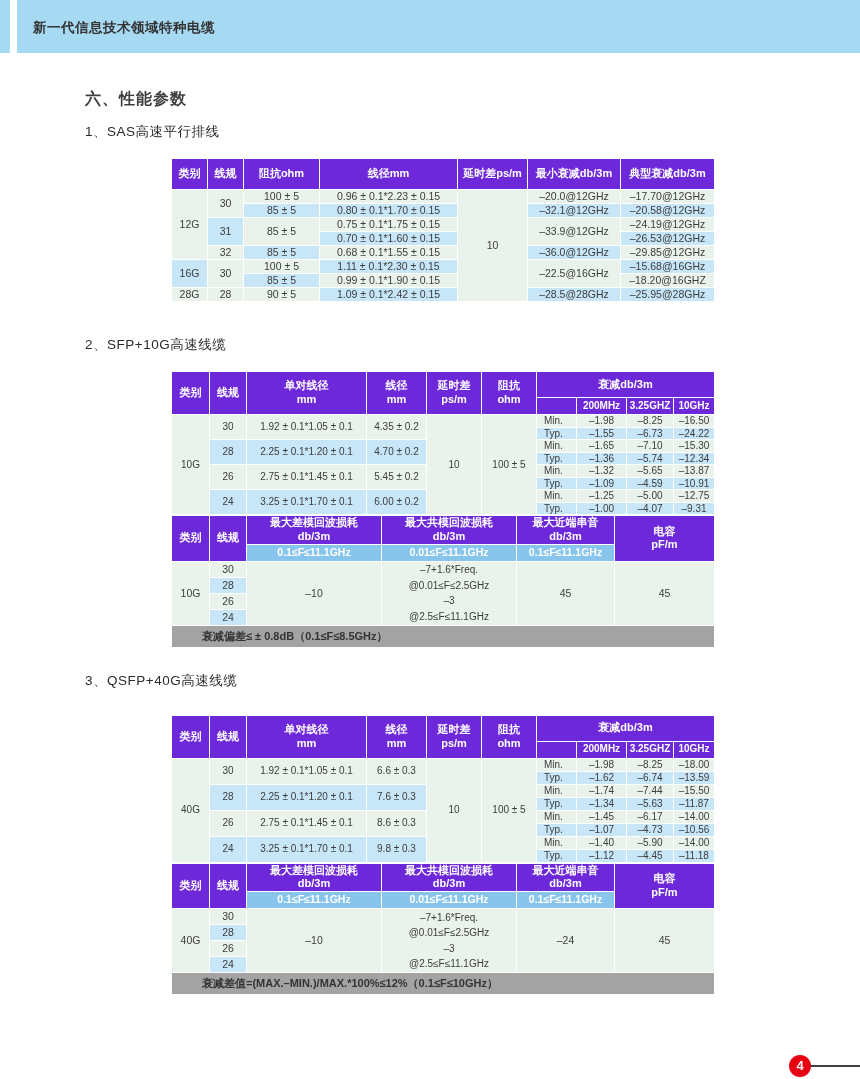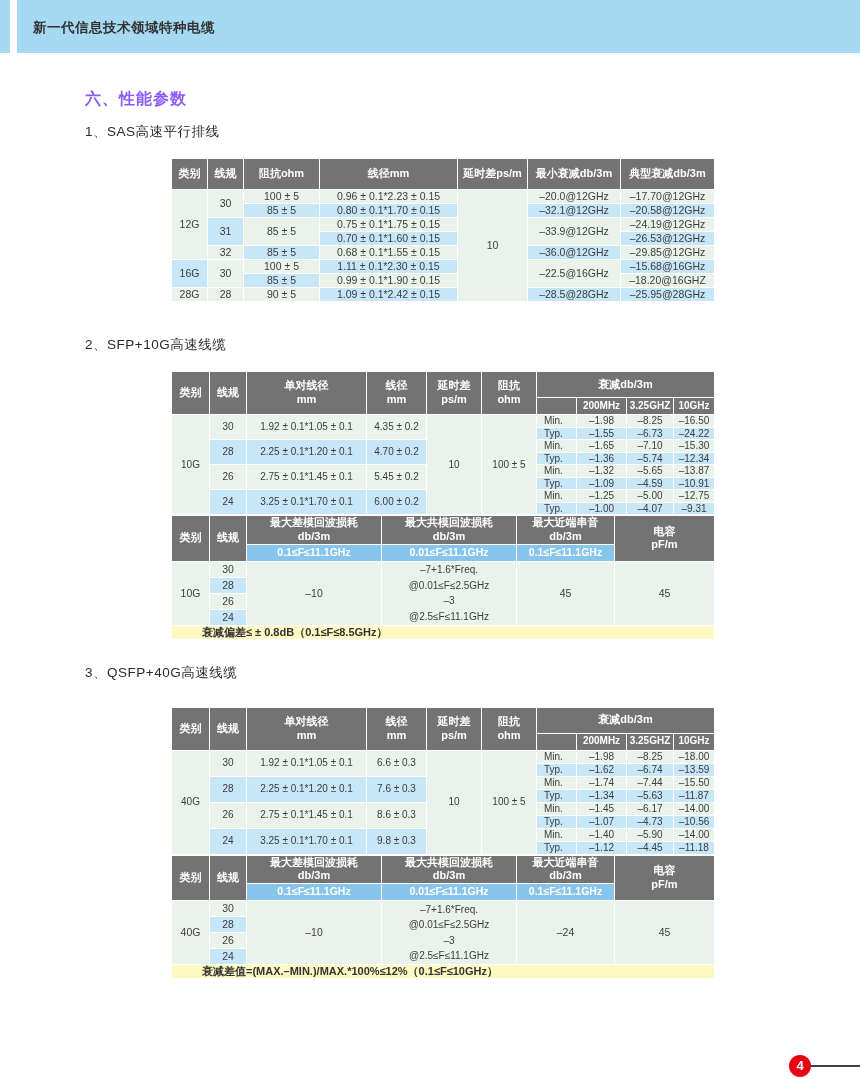--- a/index.html
+++ b/index.html
@@ -8,29 +8,29 @@
     width:860px; height:1079px; position:relative; overflow:hidden;
     background:#ffffff; color:#3c3c3c;
     font-family:"Liberation Sans", sans-serif;
   }
   
   .band { position:relative; width:860px; height:53px; background:#a6d9f2; }
   .band-notch { position:absolute; left:10px; top:0; width:7px; height:53px; background:#ffffff; }
   .band-title { position:absolute; left:33px; top:50%; transform:translateY(-46%);
     font-size:13.5px; font-weight:bold; color:#333333; letter-spacing:.5px; }
 
-  .section-heading { margin:36px 0 0 85px; font-size:16px; font-weight:bold; color:#8b5cf6; letter-spacing:1px; }
+  .section-heading { margin:36px 0 0 85px; font-size:16px; font-weight:bold; color:#404040; letter-spacing:1px; }
   .table-title { margin-left:85px; font-size:13.5px; color:#2b2b2b; letter-spacing:.5px; }
   .tt1 { margin-top:13px; }
   .tt2 { margin-top:34px; }
   .tt3 { margin-top:24px; }
 
   table { border-collapse:collapse; table-layout:fixed; margin-left:171px; }
   th, td { border:1px solid #ffffff; text-align:center; vertical-align:middle; padding:0 2px; overflow:hidden; }
-  th { background:#737373; color:#ffffff; font-weight:bold; font-size:11px; line-height:1.25; }
+  th { background:#6d28d9; color:#ffffff; font-weight:bold; font-size:11px; line-height:1.25; }
   td { font-size:10.5px; line-height:1.15; }
   .g { background:#eaf2ec; }
   .b { background:#c7e6f8; }
   .ml { white-space:pre-line; }
   .lab { text-align:left; padding-left:7px; }
 
   .t1 { margin-top:17px; }
   .t1 th { height:31px; }
   .t1 td { height:14px; }
 
@@ -38,22 +38,22 @@
   .ta thead tr.main th { height:26px; }
   .ta thead tr.sub th { height:17px; font-size:10px; }
   .ta td { height:12px; font-size:10px; }
   .t3a { margin-top:25px; }
   .t3a td { height:13px; }
 
   .tb thead tr.main th { height:28px; }
   .tb thead tr.sub th { height:17px; background:#87c5ec; font-size:10.5px; }
   .tb td { height:16px; }
   .tb .ml4 { white-space:pre-line; line-height:15.5px; font-size:10px; }
-  .ftr td { background:#fef9c3; text-align:left; padding-left:30px; font-weight:bold;
-    font-size:11px; color:#333333; height:14px; }
+  .ftr td { background:#a3a3a3; text-align:left; padding-left:30px; font-weight:bold;
+    font-size:11px; color:#333333; height:22px; }
 
   .pn-line { position:absolute; top:1065px; left:806px; width:54px; height:2px; background:#404040; }
   .pn-circle { position:absolute; top:1055px; left:789px; width:22px; height:22px; border-radius:50%;
     background:#e60012; color:#ffffff; font-weight:bold; font-size:13px; line-height:22px; text-align:center; }
 </style>
 </head>
 <body>
 
 <div class="band">
   <div class="band-notch"></div>

